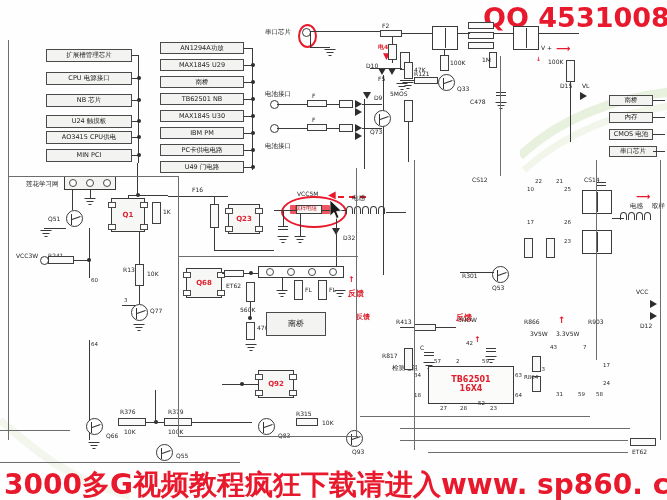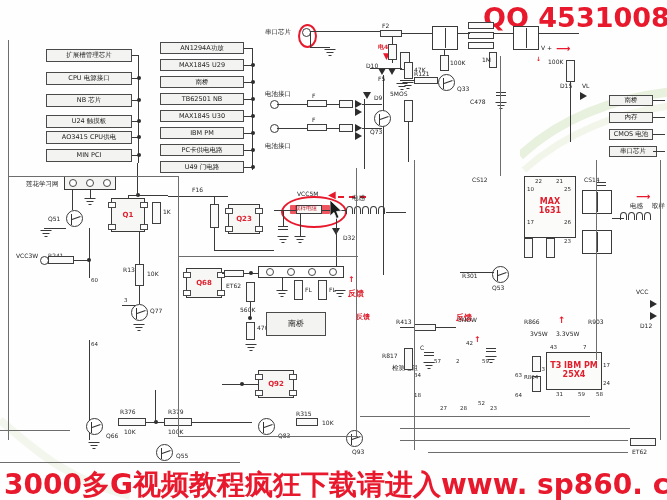--- a/index.html
+++ b/index.html
@@ -466,20 +466,26 @@
       <i></i>
       <i></i>
     </div>
   <div class="txt" style="left:420px;top:344px">C</div>
   <div class="gnd" style="left:423px;top:362px;width:12px;height:8px">
       <i></i>
       <i></i>
       <i></i>
     </div>
 
+  <div class="chip" style="left:428px;top:366px;width:86px;height:38px">
+    <div class="nm">
+      <span>TB62501</span><br>
+      <span>16X4</span>
+    </div>
+  </div>
   <div class="txt pin" style="left:434px;top:358px">57</div>
   <div class="txt pin" style="left:456px;top:358px">2</div>
   <div class="txt pin" style="left:482px;top:358px">59</div>
   <div class="txt pin" style="left:466px;top:340px">42</div>
   <div class="txt pin" style="left:515px;top:372px">63</div>
   <div class="txt pin" style="left:515px;top:392px">64</div>
   <div class="txt pin" style="left:414px;top:372px">34</div>
   <div class="txt pin" style="left:414px;top:392px">18</div>
   <div class="txt pin" style="left:440px;top:405px">27</div>
   <div class="txt pin" style="left:460px;top:405px">28</div>
@@ -496,26 +502,20 @@
       <i></i>
       <i></i>
     </div>
   <div class="arrow-red" style="left:474px;top:336px;font-size:8px">↑</div>
 
   <div class="txt" style="left:462px;top:272px">R301</div>
   <div class="trans" style="left:492px;top:266px"></div>
   <div class="txt" style="left:492px;top:284px">Q53</div>
   <div class="wire wh" style="left:460px;top:272px;width:34px"></div>
 
-  <div class="chip" style="left:524px;top:176px;width:52px;height:62px">
-    <div class="nm">
-      <span>MAX</span><br>
-      <span>1631</span>
-    </div>
-  </div>
   <div class="txt pin" style="left:535px;top:178px">22</div>
   <div class="txt pin" style="left:556px;top:178px">21</div>
   <div class="txt pin" style="left:527px;top:186px">10</div>
   <div class="txt pin" style="left:564px;top:186px">25</div>
   <div class="txt pin" style="left:527px;top:219px">17</div>
   <div class="txt pin" style="left:564px;top:219px">26</div>
   <div class="txt pin" style="left:527px;top:238px">7</div>
   <div class="txt pin" style="left:548px;top:238px">28</div>
   <div class="txt pin" style="left:564px;top:238px">23</div>
 
@@ -547,26 +547,20 @@
       <s style="left:24px"></s>
   </div>
   <div class="arrow-red" style="left:636px;top:192px">⟶</div>
 
   <div class="txt" style="left:530px;top:330px">3V5W</div>
   <div class="txt" style="left:556px;top:330px">3.3V5W</div>
   <div class="arrow-red" style="left:558px;top:316px;font-size:9px">↑</div>
   <div class="res" style="left:524px;top:238px;width:9px;height:20px"></div>
   <div class="res" style="left:546px;top:238px;width:9px;height:20px"></div>
 
-  <div class="chip" style="left:546px;top:352px;width:56px;height:38px">
-    <div class="nm">
-      <span>T3 IBM  PM</span><br>
-      <span>25X4</span>
-    </div>
-  </div>
   <div class="txt pin" style="left:550px;top:344px">43</div>
   <div class="txt pin" style="left:583px;top:344px">7</div>
   <div class="txt pin" style="left:538px;top:366px">73</div>
   <div class="txt pin" style="left:603px;top:362px">17</div>
   <div class="txt pin" style="left:603px;top:380px">24</div>
   <div class="txt pin" style="left:556px;top:391px">31</div>
   <div class="txt pin" style="left:578px;top:391px">59</div>
   <div class="txt pin" style="left:596px;top:391px">58</div>
 
   <div class="txt" style="left:524px;top:318px">R866</div>

